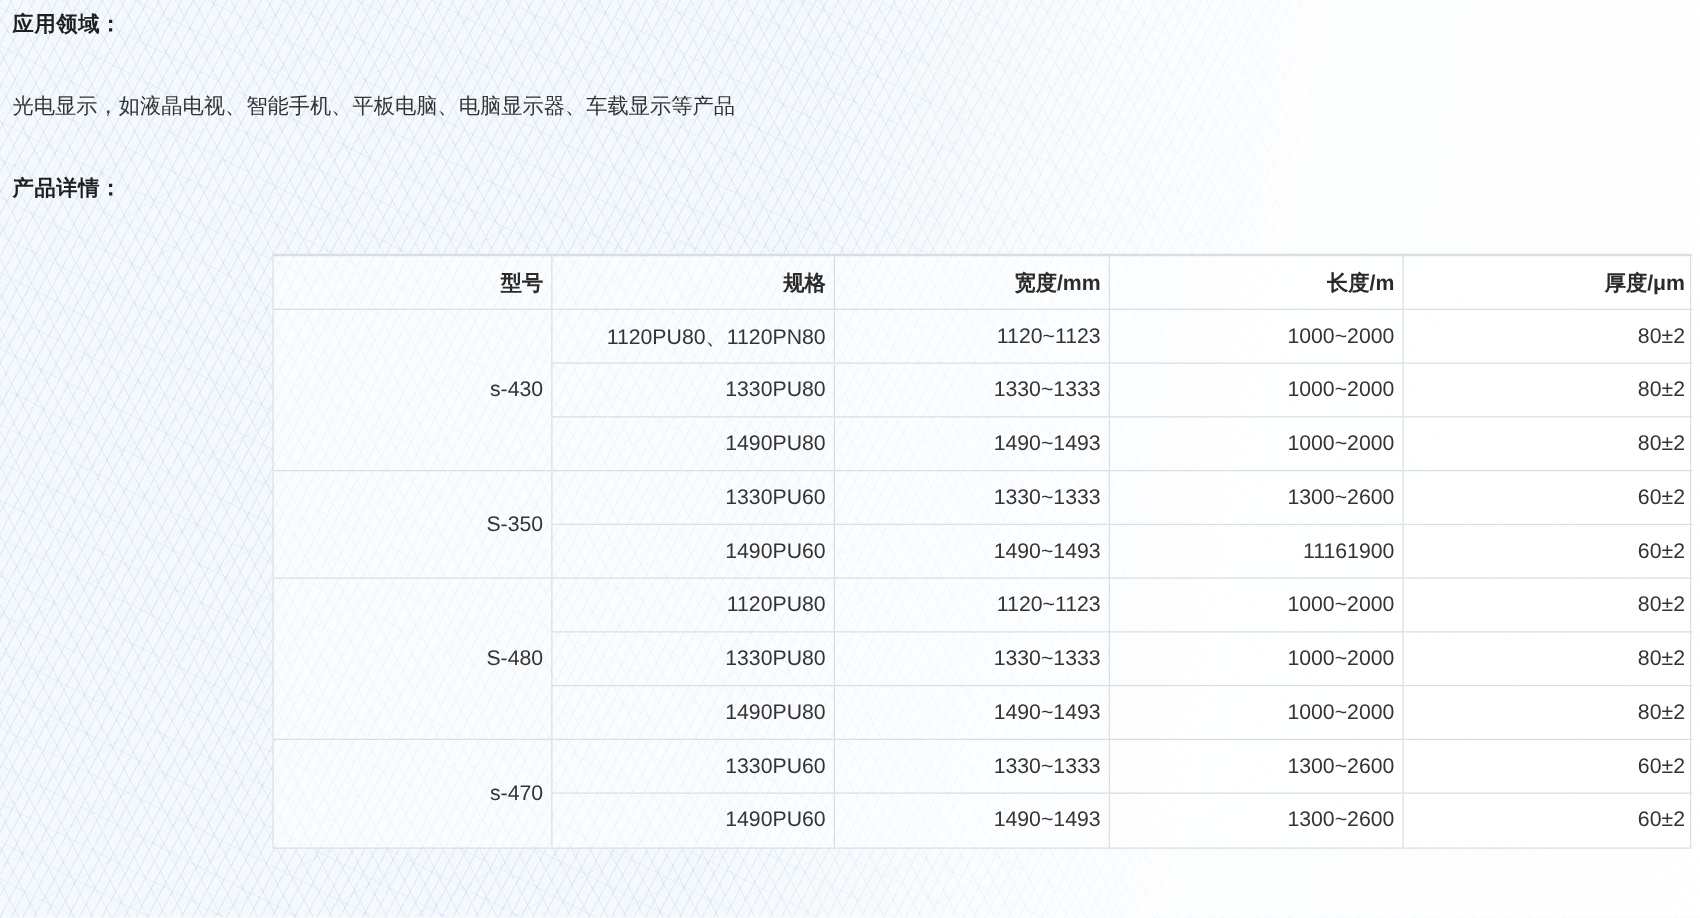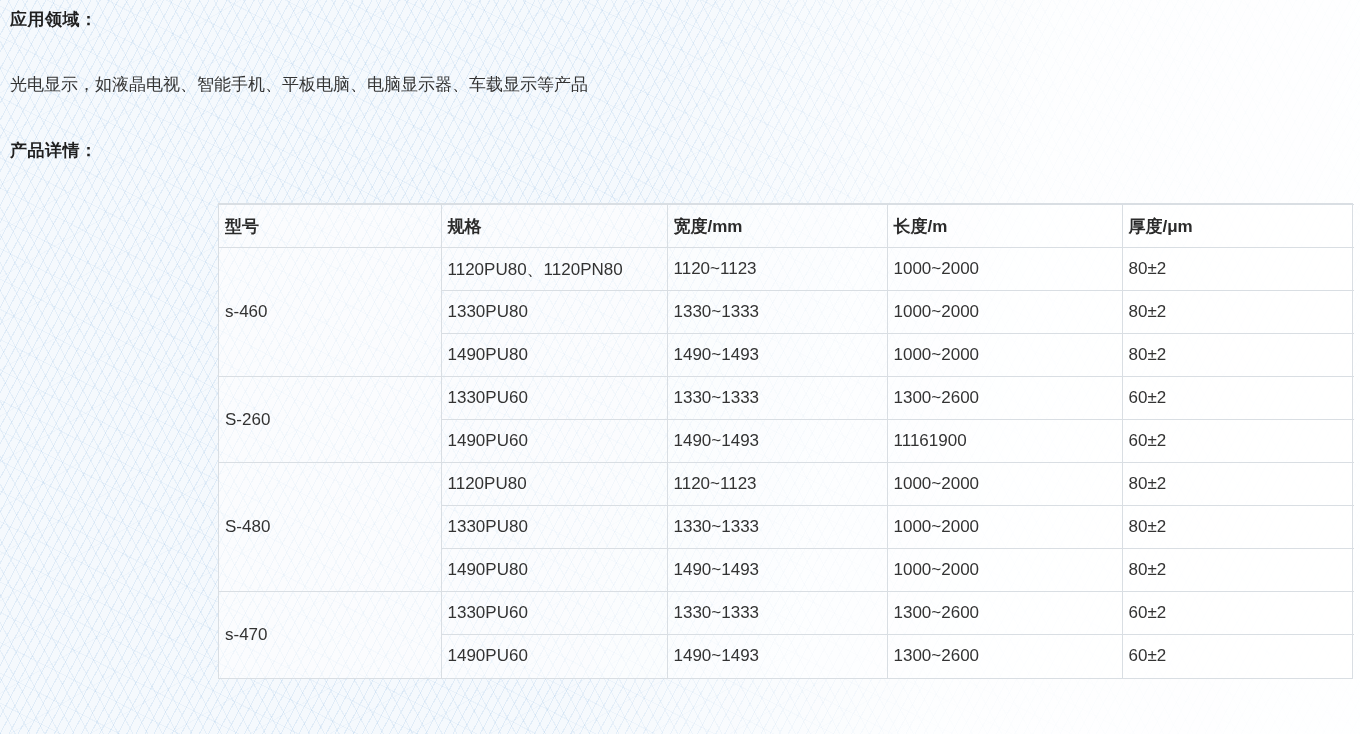--- a/index.html
+++ b/index.html
@@ -58,21 +58,21 @@
   }
   table.spec-table {
     width: 100%;
     border-collapse: collapse;
     table-layout: fixed;
   }
   .spec-table th, .spec-table td {
     border-top: 1px solid #d9dee3;
     border-left: 1px solid #d9dee3;
     height: 43px;
-    text-align: left;
+    text-align: right;
     vertical-align: middle;
     padding: 0 6px;
     font-size: 17px;
     color: #333;
     font-weight: normal;
   }
   .spec-table th {
     font-weight: bold;
     color: #2b2b2b;
   }
@@ -102,40 +102,40 @@
         <tr id="spec-head-row">
             <th>型号</th>
             <th>规格</th>
             <th>宽度/mm</th>
             <th>长度/m</th>
             <th>厚度/μm</th>
           </tr>
       </thead>
       <tbody id="spec-body">
           <tr>
-            <td rowspan="3" class="model-cell">s-460</td>
+            <td rowspan="3" class="model-cell">s-430</td>
             <td>1120PU80、1120PN80</td>
             <td>1120~1123</td>
             <td>1000~2000</td>
             <td>80±2</td>
           </tr>
           <tr>
             <td>1330PU80</td>
             <td>1330~1333</td>
             <td>1000~2000</td>
             <td>80±2</td>
           </tr>
           <tr>
             <td>1490PU80</td>
             <td>1490~1493</td>
             <td>1000~2000</td>
             <td>80±2</td>
           </tr>
           <tr>
-            <td rowspan="2" class="model-cell">S-260</td>
+            <td rowspan="2" class="model-cell">S-350</td>
             <td>1330PU60</td>
             <td>1330~1333</td>
             <td>1300~2600</td>
             <td>60±2</td>
           </tr>
           <tr>
             <td>1490PU60</td>
             <td>1490~1493</td>
             <td>11161900</td>
             <td>60±2</td>

